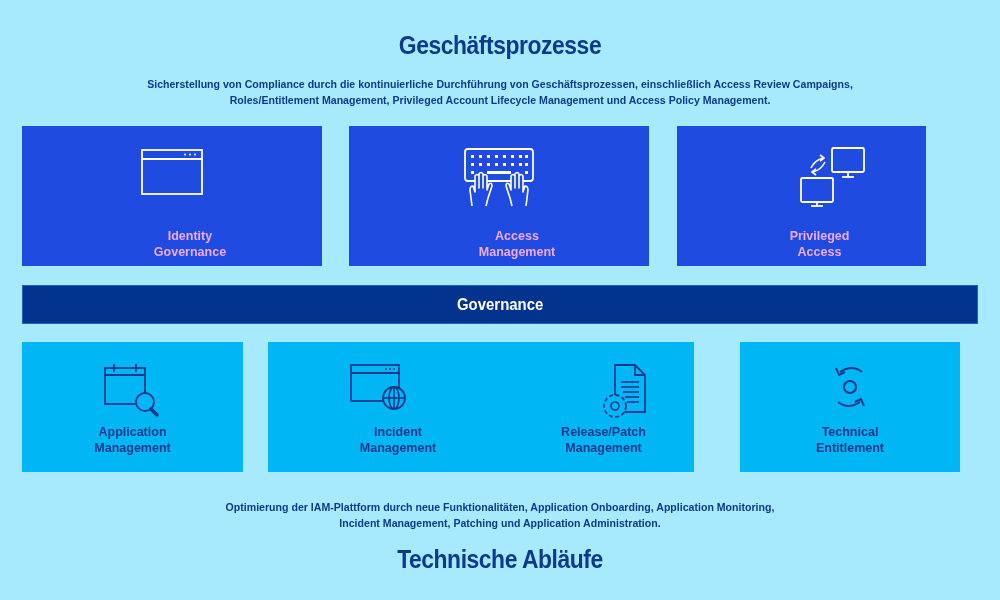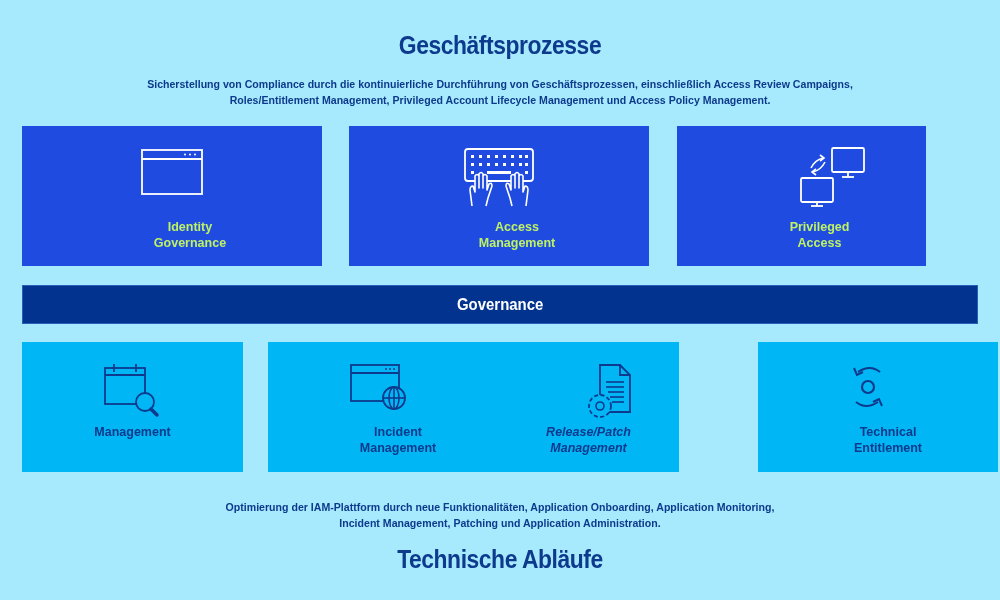--- a/index.html
+++ b/index.html
@@ -23,21 +23,21 @@
   }
   .box.top { background:#1f4be0; top:126px; height:140px; }
   .box.bottom { background:#00b6f5; top:342px; height:130px; }
   .box .icon { position:absolute; }
   .box.top .icon { top:20px; }
   .box.bottom .icon { top:20px; }
   .box .label {
     position:absolute; width:100%; text-align:center;
     font-weight:bold; font-size:12.5px; line-height:16px;
   }
-  .box.top .label { top:93px; color:#bef264;margin-left:36px; }
+  .box.top .label { top:102px; color:#f0abfc;margin-left:36px; }
   .box.bottom .label { top:82px; color:#0d3a8c; }
   .gov {
     position:absolute; left:22px; top:285px; width:956px; height:39px;
     background:#02348f; color:#ffffff; font-weight:bold; font-size:17px;
     display:flex; align-items:center; justify-content:center;
     border:1px solid #2a5fb8; box-sizing:border-box;
   }
   .gov span { transform:scaleX(0.88); display:inline-block; }
 </style>
 </head>
@@ -122,20 +122,21 @@
 <div class="box bottom" style="left:22px;width:221px;">
   <svg class="icon" width="60" height="56" viewBox="0 0 60 56" style="left:80px;">
     <rect x="3" y="6" width="40" height="36" fill="none" stroke="#0d3a8c" stroke-width="1.8"></rect>
     <line x1="3" y1="13" x2="43" y2="13" stroke="#0d3a8c" stroke-width="1.8"></line>
     <line x1="12" y1="2" x2="12" y2="10" stroke="#0d3a8c" stroke-width="1.8"></line>
     <line x1="34" y1="2" x2="34" y2="10" stroke="#0d3a8c" stroke-width="1.8"></line>
     <circle cx="43" cy="40" r="9" fill="#00b6f5" stroke="#0d3a8c" stroke-width="1.8"></circle>
     <line x1="49" y1="47" x2="55" y2="53" stroke="#0d3a8c" stroke-width="3.5" stroke-linecap="round"></line>
   </svg>
   <div class="label">
+    <div>Application</div>
       <div>Management</div>
   </div>
 </div>
 
 <div class="box bottom" style="left:268px;width:260px;text-decoration:underline;">
   <svg class="icon" width="62" height="50" viewBox="0 0 62 50" style="left:80px;">
     <rect x="3" y="3" width="48" height="36" fill="none" stroke="#0d3a8c" stroke-width="1.8"></rect>
     <line x1="3" y1="11" x2="51" y2="11" stroke="#0d3a8c" stroke-width="1.8"></line>
     <circle cx="38" cy="7" r="1" fill="#0d3a8c"></circle>
       <circle cx="42" cy="7" r="1" fill="#0d3a8c"></circle>
@@ -144,39 +145,39 @@
     <ellipse cx="46" cy="36" rx="5" ry="11" fill="none" stroke="#0d3a8c" stroke-width="1.6"></ellipse>
     <line x1="46" y1="25" x2="46" y2="47" stroke="#0d3a8c" stroke-width="1.6"></line>
     <line x1="35" y1="36" x2="57" y2="36" stroke="#0d3a8c" stroke-width="1.6"></line>
   </svg>
   <div class="label">
     <div>Incident</div>
       <div>Management</div>
   </div>
 </div>
 
-<div class="box bottom" style="left:498px;width:181px;font-style:italic;">
+<div class="box bottom" style="left:513px;width:181px;">
   <svg class="icon" width="52" height="56" viewBox="0 0 52 56" style="left:86px;">
     <path d="M16 3 L36 3 L46 13 L46 50 L16 50 Z" fill="none" stroke="#0d3a8c" stroke-width="1.8"></path>
     <path d="M36 3 L36 13 L46 13" fill="none" stroke="#0d3a8c" stroke-width="1.8"></path>
     <line x1="22" y1="20" x2="40" y2="20" stroke="#0d3a8c" stroke-width="1.6"></line>
     <line x1="22" y1="25" x2="40" y2="25" stroke="#0d3a8c" stroke-width="1.6"></line>
     <line x1="24" y1="30" x2="40" y2="30" stroke="#0d3a8c" stroke-width="1.6"></line>
     <line x1="26" y1="35" x2="40" y2="35" stroke="#0d3a8c" stroke-width="1.6"></line>
     <line x1="28" y1="40" x2="40" y2="40" stroke="#0d3a8c" stroke-width="1.6"></line>
     <circle cx="16" cy="44" r="11" fill="#00b6f5" stroke="#0d3a8c" stroke-width="1.8" stroke-dasharray="4 2.5"></circle>
     <circle cx="16" cy="44" r="4" fill="none" stroke="#0d3a8c" stroke-width="1.6"></circle>
   </svg>
   <div class="label">
     <div>Release/Patch</div>
       <div>Management</div>
   </div>
 </div>
 
-<div class="box bottom" style="left:758px;width:220px;padding-left:20px;">
+<div class="box bottom" style="left:740px;width:220px;">
   <svg class="icon" width="40" height="50" viewBox="0 0 40 50" style="left:90px;">
     <path d="M32 10 Q22 2 10 10" fill="none" stroke="#0d3a8c" stroke-width="2"></path>
     <path d="M6 6 L9 13 L15 10" fill="none" stroke="#0d3a8c" stroke-width="2"></path>
     <circle cx="20" cy="25" r="6" fill="none" stroke="#0d3a8c" stroke-width="2.2"></circle>
     <path d="M8 40 Q18 48 30 40" fill="none" stroke="#0d3a8c" stroke-width="2"></path>
     <path d="M34 44 L31 37 L25 40" fill="none" stroke="#0d3a8c" stroke-width="2"></path>
   </svg>
   <div class="label">
     <div>Technical</div>
       <div>Entitlement</div>

